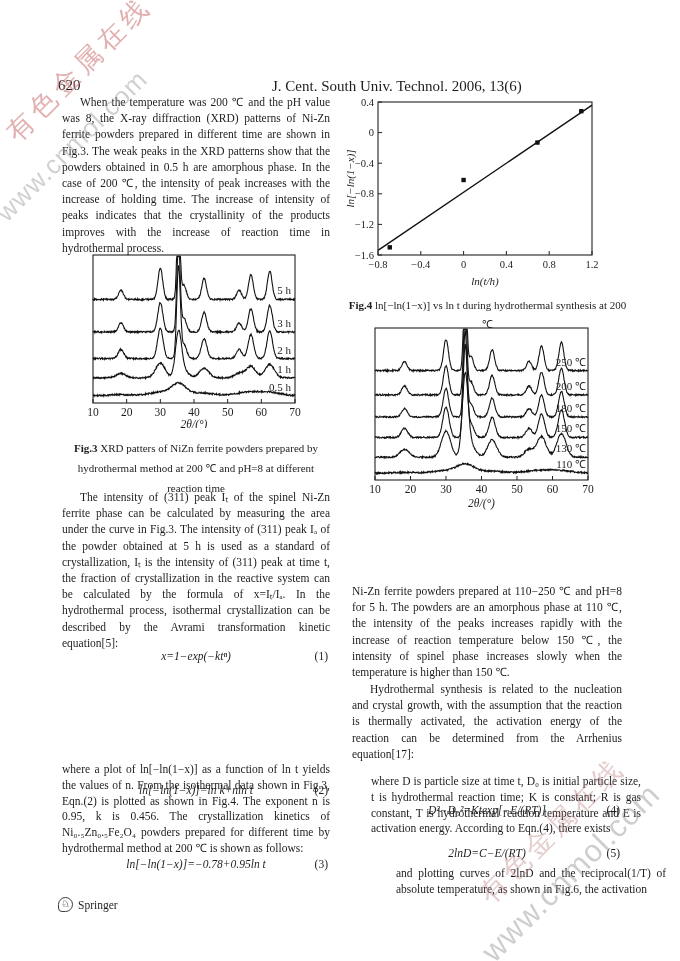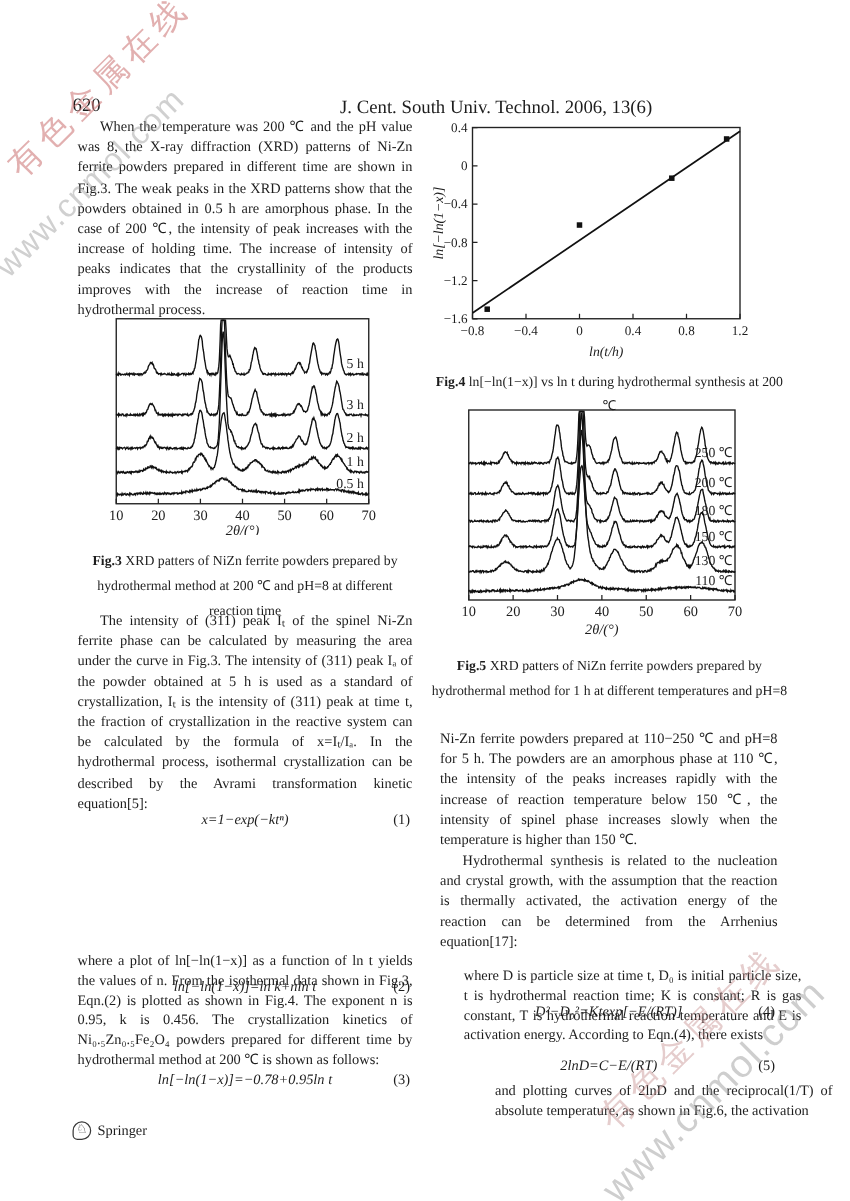--- a/index.html
+++ b/index.html
@@ -167,24 +167,20 @@
           <text x="241" y="63.879999999999995" text-anchor="end" font-size="11">200 ℃</text>
           <polyline points="30.0,90.3 30.4,90.2 30.8,90.5 31.2,91.6 31.6,91.2 32.0,90.4 32.5,90.7 32.9,91.0 33.3,91.6 33.7,91.4 34.1,91.2 34.5,90.8 34.9,90.2 35.3,91.0 35.7,91.0 36.1,91.2 36.6,90.8 37.0,90.7 37.4,91.1 37.8,91.2 38.2,90.7 38.6,91.2 39.0,90.3 39.4,90.3 39.8,90.9 40.2,90.3 40.6,91.2 41.1,90.9 41.5,91.5 41.9,90.4 42.3,90.6 42.7,90.9 43.1,91.3 43.5,91.1 43.9,91.5 44.3,90.8 44.7,91.3 45.2,90.4 45.6,90.8 46.0,91.7 46.4,91.5 46.8,91.3 47.2,90.8 47.6,90.7 48.0,91.4 48.4,91.1 48.8,91.6 49.3,90.2 49.7,90.2 50.1,90.2 50.5,91.4 50.9,91.5 51.3,90.1 51.7,90.2 52.1,90.5 52.5,91.0 52.9,90.9 53.3,90.3 53.8,89.5 54.2,89.3 54.6,89.9 55.0,88.0 55.4,87.6 55.8,87.4 56.2,86.9 56.6,86.1 57.0,85.6 57.4,84.4 57.9,84.2 58.3,83.9 58.7,83.1 59.1,83.1 59.5,82.0 59.9,82.2 60.3,82.9 60.7,83.2 61.1,83.6 61.5,84.7 62.0,84.8 62.4,86.2 62.8,86.6 63.2,87.4 63.6,88.3 64.0,88.3 64.4,89.8 64.8,89.8 65.2,89.9 65.6,90.6 66.0,90.4 66.5,90.3 66.9,90.2 67.3,90.6 67.7,91.1 68.1,90.8 68.5,91.2 68.9,90.9 69.3,90.7 69.7,91.3 70.1,90.5 70.6,90.9 71.0,90.5 71.4,90.4 71.8,91.5 72.2,91.3 72.6,91.6 73.0,91.5 73.4,90.8 73.8,90.8 74.2,91.5 74.6,91.4 75.1,91.3 75.5,91.5 75.9,91.1 76.3,91.1 76.7,91.1 77.1,91.3 77.5,90.9 77.9,90.4 78.3,90.3 78.7,90.9 79.2,90.4 79.6,90.3 80.0,91.1 80.4,91.1 80.8,90.8 81.2,90.3 81.6,91.1 82.0,90.4 82.4,90.2 82.8,91.1 83.3,91.4 83.7,90.2 84.1,90.4 84.5,90.9 84.9,90.6 85.3,91.1 85.7,90.3 86.1,90.4 86.5,90.6 86.9,91.5 87.3,91.3 87.8,91.7 88.2,90.7 88.6,90.8 89.0,90.5 89.4,90.6 89.8,90.6 90.2,90.6 90.6,90.2 91.0,91.3 91.4,90.1 91.9,90.3 92.3,90.9 92.7,89.9 93.1,90.5 93.5,90.8 93.9,89.2 94.3,89.3 94.7,88.1 95.1,88.0 95.5,86.5 95.9,86.0 96.4,83.6 96.8,82.0 97.2,79.9 97.6,78.4 98.0,75.2 98.4,72.7 98.8,70.6 99.2,67.4 99.6,65.9 100.0,64.3 100.5,63.2 100.9,63.1 101.3,62.3 101.7,63.1 102.1,64.6 102.5,66.2 102.9,69.0 103.3,71.9 103.7,73.5 104.1,76.5 104.5,78.8 105.0,81.5 105.4,83.0 105.8,84.7 106.2,85.5 106.6,86.7 107.0,88.0 107.4,88.9 107.8,89.6 108.2,90.5 108.6,90.9 109.1,90.5 109.5,90.2 109.9,90.1 110.3,90.6 110.7,90.6 111.1,90.4 111.5,91.3 111.9,90.9 112.3,90.4 112.7,90.7 113.2,91.2 113.6,91.0 114.0,91.4 114.4,90.2 114.8,89.6 115.2,88.8 115.6,88.3 116.0,84.7 116.4,81.7 116.8,75.7 117.2,68.4 117.7,59.0 118.1,48.5 118.5,36.8 118.9,25.0 119.3,14.9 119.7,7.1 120.1,4.1 120.5,6.1 120.9,11.1 121.3,19.6 121.8,29.4 122.2,40.0 122.6,50.4 123.0,59.2 123.4,65.7 123.8,70.1 124.2,74.1 124.6,75.2 125.0,76.8 125.4,76.8 125.9,77.7 126.3,78.0 126.7,78.4 127.1,79.5 127.5,80.6 127.9,80.7 128.3,81.6 128.7,84.1 129.1,84.9 129.5,85.3 129.9,87.0 130.4,88.1 130.8,88.9 131.2,89.0 131.6,89.4 132.0,89.8 132.4,89.8 132.8,91.1 133.2,90.5 133.6,90.1 134.0,90.1 134.5,90.2 134.9,91.4 135.3,90.4 135.7,91.6 136.1,90.7 136.5,90.6 136.9,90.7 137.3,91.2 137.7,91.4 138.1,91.1 138.5,90.8 139.0,90.9 139.4,90.3 139.8,90.8 140.2,89.6 140.6,89.9 141.0,89.5 141.4,88.0 141.8,88.3 142.2,86.7 142.6,86.5 143.1,84.0 143.5,83.0 143.9,82.0 144.3,79.7 144.7,78.5 145.1,77.1 145.5,75.3 145.9,74.0 146.3,72.4 146.7,71.8 147.2,72.6 147.6,72.9 148.0,73.0 148.4,73.7 148.8,75.4 149.2,77.4 149.6,78.7 150.0,80.2 150.4,82.1 150.8,83.6 151.2,84.8 151.7,86.1 152.1,86.7 152.5,87.3 152.9,88.4 153.3,89.3 153.7,89.1 154.1,90.2 154.5,89.7 154.9,90.5 155.3,91.4 155.8,90.9 156.2,91.3 156.6,90.7 157.0,90.7 157.4,91.5 157.8,91.0 158.2,91.1 158.6,91.4 159.0,91.4 159.4,90.3 159.8,90.9 160.3,91.4 160.7,90.9 161.1,90.3 161.5,91.1 161.9,91.2 162.3,90.2 162.7,90.3 163.1,91.1 163.5,90.9 163.9,91.0 164.4,90.2 164.8,90.9 165.2,90.5 165.6,90.7 166.0,90.7 166.4,90.8 166.8,91.6 167.2,90.4 167.6,90.8 168.0,90.6 168.5,91.1 168.9,90.5 169.3,91.0 169.7,91.5 170.1,90.9 170.5,90.6 170.9,91.3 171.3,90.7 171.7,91.3 172.1,91.3 172.5,90.6 173.0,90.9 173.4,90.5 173.8,91.0 174.2,90.2 174.6,90.2 175.0,90.1 175.4,91.4 175.8,90.5 176.2,91.3 176.6,90.0 177.1,91.0 177.5,90.7 177.9,90.4 178.3,89.7 178.7,90.3 179.1,89.6 179.5,88.3 179.9,87.9 180.3,86.9 180.7,87.4 181.1,85.9 181.6,85.7 182.0,84.1 182.4,83.5 182.8,83.9 183.2,82.9 183.6,83.2 184.0,82.7 184.4,83.2 184.8,83.2 185.2,82.9 185.7,84.1 186.1,83.7 186.5,85.0 186.9,86.4 187.3,87.1 187.7,86.9 188.1,87.0 188.5,87.9 188.9,88.0 189.3,88.6 189.8,88.8 190.2,89.0 190.6,87.8 191.0,87.8 191.4,86.6 191.8,85.6 192.2,84.2 192.6,83.2 193.0,80.9 193.4,79.6 193.8,77.1 194.3,75.2 194.7,72.8 195.1,71.0 195.5,70.8 195.9,69.5 196.3,69.3 196.7,68.7 197.1,69.6 197.5,70.5 197.9,72.2 198.4,73.5 198.8,75.8 199.2,77.4 199.6,78.9 200.0,81.5 200.4,83.4 200.8,85.1 201.2,86.2 201.6,87.2 202.0,88.6 202.4,88.3 202.9,89.9 203.3,89.8 203.7,89.9 204.1,89.7 204.5,90.8 204.9,91.4 205.3,91.1 205.7,90.2 206.1,90.5 206.5,91.5 207.0,90.4 207.4,91.4 207.8,91.1 208.2,90.7 208.6,90.9 209.0,90.1 209.4,89.5 209.8,89.8 210.2,89.5 210.6,88.6 211.0,87.0 211.5,85.9 211.9,83.7 212.3,82.7 212.7,79.7 213.1,78.5 213.5,76.4 213.9,74.0 214.3,72.0 214.7,69.9 215.1,68.5 215.6,66.3 216.0,66.2 216.4,65.7 216.8,65.5 217.2,65.8 217.6,68.4 218.0,70.2 218.4,72.0 218.8,74.4 219.2,76.1 219.7,77.9 220.1,81.0 220.5,82.9 220.9,83.9 221.3,85.2 221.7,86.9 222.1,88.5 222.5,89.5 222.9,88.7 223.3,90.6 223.7,90.8 224.2,90.9 224.6,90.4 225.0,90.5 225.4,91.1 225.8,91.4 226.2,90.1 226.6,90.8 227.0,91.3 227.4,90.8 227.8,91.6 228.3,91.6 228.7,90.6 229.1,90.2 229.5,90.3 229.9,91.6 230.3,91.4 230.7,90.8 231.1,90.8 231.5,90.7 231.9,90.9 232.3,91.3 232.8,90.8 233.2,90.2 233.6,90.3 234.0,91.3 234.4,90.8 234.8,91.1 235.2,90.7 235.6,91.1 236.0,91.4 236.4,91.4 236.9,90.2 237.3,90.9 237.7,91.5 238.1,90.6 238.5,90.7 238.9,91.2 239.3,91.6 239.7,90.9 240.1,91.0 240.5,90.7 241.0,90.4 241.4,91.0 241.8,90.7 242.2,91.4 242.6,91.4 243.0,90.9" fill="none" stroke="#111" stroke-width="1.1"></polyline>
           <text x="241" y="85.91999999999999" text-anchor="end" font-size="11">180 ℃</text>
           <polyline points="30.0,111.6 30.4,111.3 30.8,110.7 31.2,110.8 31.6,111.0 32.0,111.5 32.5,111.2 32.9,111.9 33.3,111.0 33.7,111.1 34.1,111.0 34.5,112.1 34.9,111.9 35.3,111.8 35.7,111.6 36.1,111.8 36.6,112.1 37.0,111.7 37.4,111.1 37.8,110.9 38.2,111.7 38.6,111.5 39.0,111.6 39.4,112.1 39.8,111.2 40.2,112.0 40.6,111.9 41.1,112.0 41.5,110.9 41.9,111.5 42.3,110.9 42.7,111.3 43.1,111.0 43.5,110.9 43.9,111.7 44.3,110.7 44.7,111.1 45.2,112.1 45.6,110.9 46.0,111.6 46.4,111.6 46.8,112.0 47.2,111.9 47.6,112.0 48.0,110.8 48.4,111.9 48.8,111.5 49.3,112.0 49.7,112.1 50.1,111.2 50.5,111.5 50.9,110.9 51.3,111.0 51.7,111.6 52.1,111.0 52.5,110.1 52.9,109.8 53.3,110.8 53.8,110.0 54.2,110.0 54.6,108.7 55.0,107.7 55.4,108.1 55.8,106.3 56.2,106.5 56.6,104.7 57.0,104.3 57.4,103.8 57.9,103.6 58.3,102.6 58.7,102.0 59.1,102.1 59.5,102.3 59.9,103.1 60.3,102.3 60.7,102.8 61.1,103.2 61.5,103.5 62.0,105.3 62.4,105.3 62.8,106.4 63.2,107.6 63.6,107.1 64.0,107.8 64.4,108.1 64.8,109.4 65.2,109.7 65.6,109.5 66.0,111.0 66.5,110.1 66.9,110.5 67.3,110.9 67.7,111.9 68.1,111.4 68.5,111.4 68.9,111.9 69.3,111.7 69.7,111.4 70.1,111.5 70.6,111.2 71.0,111.3 71.4,111.0 71.8,112.0 72.2,111.2 72.6,110.9 73.0,111.5 73.4,112.1 73.8,111.0 74.2,111.4 74.6,111.5 75.1,110.8 75.5,110.8 75.9,111.9 76.3,111.2 76.7,111.8 77.1,111.6 77.5,111.4 77.9,111.3 78.3,111.2 78.7,110.7 79.2,111.5 79.6,111.3 80.0,111.4 80.4,111.6 80.8,112.0 81.2,111.7 81.6,111.6 82.0,112.1 82.4,110.7 82.8,110.9 83.3,111.4 83.7,111.8 84.1,110.8 84.5,111.9 84.9,111.3 85.3,111.4 85.7,111.5 86.1,111.1 86.5,111.8 86.9,111.9 87.3,110.8 87.8,110.9 88.2,111.8 88.6,110.9 89.0,110.7 89.4,110.8 89.8,111.6 90.2,111.4 90.6,111.2 91.0,110.7 91.4,111.2 91.9,111.5 92.3,111.4 92.7,110.5 93.1,110.6 93.5,109.9 93.9,108.9 94.3,109.0 94.7,107.2 95.1,106.5 95.5,105.8 95.9,103.4 96.4,102.2 96.8,99.2 97.2,96.8 97.6,94.7 98.0,93.1 98.4,89.5 98.8,88.2 99.2,85.6 99.6,83.7 100.0,82.6 100.5,81.8 100.9,81.5 101.3,81.1 101.7,82.0 102.1,83.8 102.5,84.8 102.9,85.9 103.3,87.9 103.7,90.6 104.1,93.0 104.5,95.8 105.0,98.3 105.4,100.3 105.8,102.3 106.2,103.4 106.6,104.8 107.0,106.6 107.4,107.9 107.8,108.6 108.2,110.1 108.6,109.7 109.1,110.1 109.5,111.1 109.9,111.6 110.3,110.6 110.7,111.1 111.1,111.4 111.5,111.6 111.9,111.2 112.3,111.3 112.7,111.1 113.2,111.7 113.6,110.9 114.0,110.5 114.4,110.3 114.8,109.6 115.2,107.5 115.6,104.3 116.0,100.2 116.4,95.5 116.8,89.0 117.2,80.5 117.7,69.1 118.1,58.1 118.5,46.2 118.9,36.1 119.3,26.4 119.7,20.8 120.1,18.0 120.5,19.1 120.9,23.1 121.3,29.3 121.8,38.5 122.2,48.9 122.6,58.7 123.0,69.4 123.4,77.4 123.8,82.5 124.2,87.5 124.6,91.4 125.0,93.5 125.4,94.5 125.9,96.2 126.3,97.1 126.7,97.7 127.1,99.3 127.5,99.7 127.9,100.3 128.3,101.8 128.7,102.7 129.1,104.3 129.5,104.6 129.9,106.2 130.4,106.7 130.8,107.5 131.2,108.7 131.6,109.4 132.0,109.6 132.4,109.9 132.8,109.9 133.2,110.9 133.6,110.2 134.0,111.2 134.5,110.7 134.9,111.6 135.3,111.0 135.7,111.4 136.1,111.6 136.5,111.2 136.9,111.7 137.3,110.6 137.7,111.3 138.1,111.2 138.5,110.4 139.0,111.3 139.4,111.2 139.8,110.4 140.2,109.9 140.6,108.5 141.0,109.0 141.4,107.3 141.8,106.7 142.2,106.2 142.6,104.8 143.1,102.9 143.5,102.0 143.9,100.4 144.3,98.9 144.7,96.4 145.1,95.9 145.5,94.6 145.9,93.5 146.3,91.6 146.7,92.1 147.2,91.1 147.6,91.2 148.0,91.6 148.4,92.6 148.8,93.7 149.2,95.7 149.6,97.0 150.0,98.8 150.4,100.5 150.8,101.4 151.2,102.4 151.7,105.1 152.1,106.0 152.5,107.5 152.9,108.3 153.3,108.0 153.7,109.9 154.1,110.1 154.5,109.8 154.9,110.2 155.3,111.4 155.8,110.5 156.2,111.1 156.6,111.7 157.0,111.8 157.4,111.4 157.8,111.4 158.2,112.1 158.6,111.4 159.0,111.0 159.4,112.2 159.8,112.1 160.3,112.1 160.7,111.2 161.1,111.7 161.5,111.2 161.9,111.1 162.3,110.7 162.7,111.7 163.1,111.3 163.5,111.4 163.9,112.0 164.4,111.6 164.8,111.9 165.2,111.1 165.6,111.0 166.0,111.3 166.4,111.4 166.8,111.5 167.2,112.0 167.6,111.4 168.0,112.2 168.5,111.4 168.9,110.8 169.3,111.6 169.7,112.0 170.1,111.2 170.5,111.2 170.9,111.8 171.3,112.0 171.7,111.7 172.1,111.3 172.5,110.7 173.0,112.1 173.4,110.7 173.8,111.0 174.2,111.8 174.6,111.1 175.0,111.2 175.4,111.1 175.8,110.6 176.2,111.5 176.6,110.8 177.1,111.2 177.5,110.2 177.9,109.9 178.3,109.2 178.7,108.8 179.1,108.9 179.5,108.2 179.9,108.1 180.3,106.4 180.7,105.8 181.1,105.5 181.6,105.2 182.0,104.4 182.4,104.1 182.8,103.5 183.2,102.6 183.6,101.9 184.0,103.0 184.4,102.1 184.8,102.7 185.2,102.8 185.7,103.4 186.1,103.3 186.5,104.2 186.9,105.8 187.3,106.0 187.7,106.6 188.1,107.3 188.5,106.8 188.9,107.0 189.3,107.6 189.8,108.0 190.2,107.6 190.6,106.4 191.0,106.0 191.4,104.2 191.8,103.9 192.2,102.2 192.6,100.2 193.0,98.3 193.4,97.2 193.8,95.3 194.3,93.3 194.7,92.1 195.1,90.1 195.5,88.3 195.9,88.2 196.3,88.1 196.7,87.8 197.1,88.9 197.5,89.2 197.9,90.5 198.4,92.3 198.8,93.5 199.2,95.3 199.6,97.5 200.0,98.5 200.4,100.8 200.8,102.1 201.2,103.8 201.6,105.8 202.0,106.8 202.4,107.9 202.9,109.3 203.3,109.4 203.7,109.1 204.1,110.5 204.5,110.0 204.9,111.4 205.3,110.8 205.7,111.6 206.1,111.1 206.5,111.5 207.0,110.4 207.4,111.1 207.8,110.7 208.2,110.6 208.6,110.5 209.0,109.7 209.4,109.4 209.8,108.1 210.2,107.8 210.6,106.6 211.0,104.7 211.5,103.5 211.9,102.5 212.3,100.0 212.7,98.5 213.1,96.5 213.5,93.6 213.9,91.9 214.3,89.0 214.7,88.0 215.1,85.5 215.6,84.8 216.0,84.2 216.4,84.3 216.8,83.8 217.2,85.5 217.6,85.4 218.0,87.0 218.4,89.4 218.8,91.9 219.2,93.5 219.7,95.5 220.1,97.7 220.5,99.6 220.9,101.7 221.3,103.7 221.7,105.6 222.1,106.1 222.5,107.2 222.9,108.7 223.3,109.4 223.7,110.2 224.2,110.5 224.6,111.2 225.0,111.3 225.4,111.3 225.8,110.6 226.2,111.8 226.6,111.5 227.0,111.2 227.4,111.2 227.8,112.1 228.3,111.7 228.7,111.2 229.1,112.1 229.5,111.8 229.9,111.6 230.3,110.8 230.7,111.5 231.1,111.3 231.5,111.9 231.9,111.3 232.3,111.1 232.8,110.8 233.2,111.2 233.6,110.7 234.0,111.0 234.4,111.9 234.8,110.8 235.2,112.1 235.6,111.7 236.0,111.5 236.4,111.4 236.9,110.7 237.3,111.0 237.7,110.9 238.1,110.7 238.5,111.8 238.9,110.9 239.3,111.7 239.7,111.4 240.1,111.7 240.5,112.1 241.0,111.4 241.4,111.0 241.8,111.4 242.2,111.7 242.6,110.8 243.0,111.0" fill="none" stroke="#111" stroke-width="1.1"></polyline>
           <text x="241" y="106.44" text-anchor="end" font-size="11">150 ℃</text>
           <polyline points="30.0,131.8 30.4,131.6 30.8,131.6 31.2,130.9 31.6,131.0 32.0,131.4 32.5,131.1 32.9,130.5 33.3,130.5 33.7,130.7 34.1,131.5 34.5,131.8 34.9,131.9 35.3,131.1 35.7,130.6 36.1,131.4 36.6,130.5 37.0,131.2 37.4,131.5 37.8,131.0 38.2,130.7 38.6,131.0 39.0,131.9 39.4,130.5 39.8,130.6 40.2,131.8 40.6,131.1 41.1,130.5 41.5,130.6 41.9,131.8 42.3,131.0 42.7,131.2 43.1,131.1 43.5,130.9 43.9,131.7 44.3,130.8 44.7,131.0 45.2,131.8 45.6,131.5 46.0,131.7 46.4,131.3 46.8,131.2 47.2,131.4 47.6,130.6 48.0,131.4 48.4,130.5 48.8,130.1 49.3,130.6 49.7,131.1 50.1,130.5 50.5,130.4 50.9,130.4 51.3,129.3 51.7,129.9 52.1,129.0 52.5,129.2 52.9,128.2 53.3,127.9 53.8,127.4 54.2,126.9 54.6,127.1 55.0,126.1 55.4,126.5 55.8,125.0 56.2,125.1 56.6,124.6 57.0,124.9 57.4,124.5 57.9,124.5 58.3,123.5 58.7,123.2 59.1,123.6 59.5,123.0 59.9,124.0 60.3,123.8 60.7,124.1 61.1,124.2 61.5,123.6 62.0,124.6 62.4,124.4 62.8,125.2 63.2,125.3 63.6,125.3 64.0,126.6 64.4,126.5 64.8,127.1 65.2,127.9 65.6,128.0 66.0,127.9 66.5,128.9 66.9,129.6 67.3,129.7 67.7,129.3 68.1,130.2 68.5,129.6 68.9,130.3 69.3,130.1 69.7,130.9 70.1,131.2 70.6,130.8 71.0,130.8 71.4,130.6 71.8,131.1 72.2,131.2 72.6,131.1 73.0,131.1 73.4,131.5 73.8,131.7 74.2,131.7 74.6,130.9 75.1,130.8 75.5,130.5 75.9,130.6 76.3,131.6 76.7,131.0 77.1,131.7 77.5,130.5 77.9,131.6 78.3,130.5 78.7,130.6 79.2,130.7 79.6,131.2 80.0,131.5 80.4,131.3 80.8,131.9 81.2,130.8 81.6,130.8 82.0,131.8 82.4,131.5 82.8,131.1 83.3,131.1 83.7,131.7 84.1,131.8 84.5,130.5 84.9,131.3 85.3,131.0 85.7,131.5 86.1,131.2 86.5,131.6 86.9,130.6 87.3,131.6 87.8,130.6 88.2,130.0 88.6,131.1 89.0,130.5 89.4,130.4 89.8,129.3 90.2,130.4 90.6,129.3 91.0,128.6 91.4,127.9 91.9,127.7 92.3,127.1 92.7,126.3 93.1,124.9 93.5,125.2 93.9,123.5 94.3,122.3 94.7,121.6 95.1,120.1 95.5,118.1 95.9,116.8 96.4,115.3 96.8,114.6 97.2,112.7 97.6,111.4 98.0,110.6 98.4,109.7 98.8,108.4 99.2,107.4 99.6,106.4 100.0,105.9 100.5,105.9 100.9,104.4 101.3,105.1 101.7,105.6 102.1,105.7 102.5,106.0 102.9,108.0 103.3,108.4 103.7,109.0 104.1,110.3 104.5,111.8 105.0,113.0 105.4,115.2 105.8,116.1 106.2,117.1 106.6,118.8 107.0,120.6 107.4,122.1 107.8,122.8 108.2,124.2 108.6,125.2 109.1,125.6 109.5,125.9 109.9,127.4 110.3,127.8 110.7,128.2 111.1,129.1 111.5,128.7 111.9,127.9 112.3,127.5 112.7,126.9 113.2,125.5 113.6,123.9 114.0,122.1 114.4,119.6 114.8,115.6 115.2,112.2 115.6,106.4 116.0,102.0 116.4,94.9 116.8,88.8 117.2,81.5 117.7,73.9 118.1,68.4 118.5,60.9 118.9,56.0 119.3,51.1 119.7,47.9 120.1,47.1 120.5,46.6 120.9,47.5 121.3,50.5 121.8,55.9 122.2,60.3 122.6,66.6 123.0,72.6 123.4,77.7 123.8,84.5 124.2,90.2 124.6,95.1 125.0,100.8 125.4,104.4 125.9,107.1 126.3,110.8 126.7,112.7 127.1,115.4 127.5,116.9 127.9,117.6 128.3,120.1 128.7,120.6 129.1,120.9 129.5,122.7 129.9,122.5 130.4,124.0 130.8,124.7 131.2,124.9 131.6,126.3 132.0,126.1 132.4,126.5 132.8,127.0 133.2,127.4 133.6,128.1 134.0,128.2 134.5,129.2 134.9,128.4 135.3,128.7 135.7,129.1 136.1,129.4 136.5,129.5 136.9,129.3 137.3,129.1 137.7,128.2 138.1,129.1 138.5,128.0 139.0,128.2 139.4,127.3 139.8,126.1 140.2,126.1 140.6,125.1 141.0,123.7 141.4,123.5 141.8,122.5 142.2,122.3 142.6,120.2 143.1,120.0 143.5,118.4 143.9,117.5 144.3,116.8 144.7,116.7 145.1,115.6 145.5,115.4 145.9,113.8 146.3,113.4 146.7,113.5 147.2,113.5 147.6,113.7 148.0,114.4 148.4,114.7 148.8,114.8 149.2,115.9 149.6,115.7 150.0,117.3 150.4,118.3 150.8,118.8 151.2,120.4 151.7,121.2 152.1,121.9 152.5,122.1 152.9,123.2 153.3,123.7 153.7,125.4 154.1,126.0 154.5,126.3 154.9,126.7 155.3,127.3 155.8,128.6 156.2,128.6 156.6,129.4 157.0,129.3 157.4,130.2 157.8,130.2 158.2,130.7 158.6,129.9 159.0,129.9 159.4,130.7 159.8,131.2 160.3,130.5 160.7,131.3 161.1,130.8 161.5,131.4 161.9,130.6 162.3,130.5 162.7,131.9 163.1,131.4 163.5,131.1 163.9,131.4 164.4,130.7 164.8,131.3 165.2,130.6 165.6,130.7 166.0,130.9 166.4,130.5 166.8,131.6 167.2,131.8 167.6,131.1 168.0,130.7 168.5,130.7 168.9,130.8 169.3,131.8 169.7,131.4 170.1,131.7 170.5,130.6 170.9,130.6 171.3,130.4 171.7,130.8 172.1,131.5 172.5,131.6 173.0,131.2 173.4,130.1 173.8,130.3 174.2,131.0 174.6,130.9 175.0,129.6 175.4,129.3 175.8,130.4 176.2,129.4 176.6,128.8 177.1,129.1 177.5,128.8 177.9,128.9 178.3,128.1 178.7,128.0 179.1,127.6 179.5,125.7 179.9,126.7 180.3,125.4 180.7,124.4 181.1,124.0 181.6,124.1 182.0,123.9 182.4,124.3 182.8,122.9 183.2,122.5 183.6,123.7 184.0,122.4 184.4,123.1 184.8,122.1 185.2,123.4 185.7,122.5 186.1,123.0 186.5,122.9 186.9,122.7 187.3,122.9 187.7,122.5 188.1,122.6 188.5,121.8 188.9,122.3 189.3,120.7 189.8,120.5 190.2,120.3 190.6,120.0 191.0,119.3 191.4,118.0 191.8,117.4 192.2,116.8 192.6,115.8 193.0,114.1 193.4,113.2 193.8,113.2 194.3,112.4 194.7,111.8 195.1,111.6 195.5,111.3 195.9,110.9 196.3,109.8 196.7,111.2 197.1,110.1 197.5,110.4 197.9,112.2 198.4,112.4 198.8,112.4 199.2,113.4 199.6,114.3 200.0,116.5 200.4,116.3 200.8,118.3 201.2,119.9 201.6,120.7 202.0,121.2 202.4,121.7 202.9,122.7 203.3,123.5 203.7,124.9 204.1,125.0 204.5,126.8 204.9,126.7 205.3,126.2 205.7,127.5 206.1,126.6 206.5,128.0 207.0,126.5 207.4,127.5 207.8,126.2 208.2,126.4 208.6,125.7 209.0,124.5 209.4,124.2 209.8,122.0 210.2,121.5 210.6,120.1 211.0,119.5 211.5,117.9 211.9,116.7 212.3,115.8 212.7,114.9 213.1,112.9 213.5,111.6 213.9,110.5 214.3,109.9 214.7,108.8 215.1,108.9 215.6,108.5 216.0,107.9 216.4,108.2 216.8,107.4 217.2,108.5 217.6,108.7 218.0,108.9 218.4,110.5 218.8,110.8 219.2,112.0 219.7,112.4 220.1,114.1 220.5,115.0 220.9,116.3 221.3,118.0 221.7,118.8 222.1,120.8 222.5,121.9 222.9,123.3 223.3,124.5 223.7,125.2 224.2,125.9 224.6,127.1 225.0,127.2 225.4,128.2 225.8,128.3 226.2,128.8 226.6,128.7 227.0,130.0 227.4,130.7 227.8,129.9 228.3,130.5 228.7,131.1 229.1,131.1 229.5,130.4 229.9,131.4 230.3,131.0 230.7,130.7 231.1,130.6 231.5,131.5 231.9,131.2 232.3,131.5 232.8,130.9 233.2,131.5 233.6,131.3 234.0,130.4 234.4,131.4 234.8,131.2 235.2,130.5 235.6,131.9 236.0,131.8 236.4,130.5 236.9,131.4 237.3,131.5 237.7,131.8 238.1,130.5 238.5,130.7 238.9,131.5 239.3,131.4 239.7,131.7 240.1,131.8 240.5,130.9 241.0,131.4 241.4,131.1 241.8,131.5 242.2,131.8 242.6,131.8 243.0,130.9" fill="none" stroke="#111" stroke-width="1.1"></polyline>
           <text x="241" y="126.19999999999999" text-anchor="end" font-size="11">130 ℃</text>
           <polyline points="30.0,147.2 30.4,146.4 30.8,146.7 31.2,147.8 31.6,147.0 32.0,147.7 32.5,146.6 32.9,147.6 33.3,146.4 33.7,147.3 34.1,146.8 34.5,147.5 34.9,146.5 35.3,146.4 35.7,147.5 36.1,147.5 36.6,146.9 37.0,147.2 37.4,146.8 37.8,147.7 38.2,147.6 38.6,147.7 39.0,146.6 39.4,146.3 39.8,147.6 40.2,146.8 40.6,147.6 41.1,147.1 41.5,146.7 41.9,147.3 42.3,147.3 42.7,146.8 43.1,147.1 43.5,147.5 43.9,146.1 44.3,147.0 44.7,146.4 45.2,146.1 45.6,146.6 46.0,146.4 46.4,147.4 46.8,146.7 47.2,147.2 47.6,146.8 48.0,146.5 48.4,147.0 48.8,145.9 49.3,146.0 49.7,146.5 50.1,146.0 50.5,146.4 50.9,147.3 51.3,146.9 51.7,146.7 52.1,147.1 52.5,146.8 52.9,146.1 53.3,147.0 53.8,146.9 54.2,146.8 54.6,146.0 55.0,147.2 55.4,145.7 55.8,147.1 56.2,146.3 56.6,147.1 57.0,146.2 57.4,147.0 57.9,145.8 58.3,146.5 58.7,146.2 59.1,147.1 59.5,146.1 59.9,146.6 60.3,146.5 60.7,146.0 61.1,147.0 61.5,146.8 62.0,146.5 62.4,146.9 62.8,145.7 63.2,147.0 63.6,145.8 64.0,146.1 64.4,146.8 64.8,146.5 65.2,146.1 65.6,146.2 66.0,146.7 66.5,147.0 66.9,146.8 67.3,146.1 67.7,146.6 68.1,145.9 68.5,145.7 68.9,146.5 69.3,146.3 69.7,146.4 70.1,146.9 70.6,146.4 71.0,146.7 71.4,146.2 71.8,146.6 72.2,146.5 72.6,146.5 73.0,145.9 73.4,147.2 73.8,147.2 74.2,146.6 74.6,147.1 75.1,147.1 75.5,147.2 75.9,146.5 76.3,146.0 76.7,147.2 77.1,146.2 77.5,146.3 77.9,147.2 78.3,147.2 78.7,145.8 79.2,146.8 79.6,146.3 80.0,146.5 80.4,146.7 80.8,146.2 81.2,146.4 81.6,146.4 82.0,146.8 82.4,145.8 82.8,146.4 83.3,146.0 83.7,145.4 84.1,146.0 84.5,146.0 84.9,145.4 85.3,146.6 85.7,145.8 86.1,145.5 86.5,145.9 86.9,146.2 87.3,145.0 87.8,146.2 88.2,146.1 88.6,145.9 89.0,145.3 89.4,145.0 89.8,145.1 90.2,146.0 90.6,145.0 91.0,145.6 91.4,145.2 91.9,145.4 92.3,145.0 92.7,144.6 93.1,145.0 93.5,144.7 93.9,145.1 94.3,145.4 94.7,144.2 95.1,144.2 95.5,145.0 95.9,144.6 96.4,144.0 96.8,143.9 97.2,145.1 97.6,145.1 98.0,144.2 98.4,143.9 98.8,144.6 99.2,144.3 99.6,144.1 100.0,144.5 100.5,144.5 100.9,143.9 101.3,144.0 101.7,143.5 102.1,144.6 102.5,143.8 102.9,144.4 103.3,143.3 103.7,143.3 104.1,142.8 104.5,142.8 105.0,142.8 105.4,142.6 105.8,142.9 106.2,142.7 106.6,142.1 107.0,142.8 107.4,142.2 107.8,141.6 108.2,141.4 108.6,141.6 109.1,141.8 109.5,141.3 109.9,142.1 110.3,141.8 110.7,141.5 111.1,140.3 111.5,140.5 111.9,139.7 112.3,140.4 112.7,139.4 113.2,139.5 113.6,140.1 114.0,138.6 114.4,139.0 114.8,139.3 115.2,139.0 115.6,138.9 116.0,138.4 116.4,138.8 116.8,138.6 117.2,138.1 117.7,137.3 118.1,138.1 118.5,138.3 118.9,137.4 119.3,137.7 119.7,138.1 120.1,138.1 120.5,137.5 120.9,137.7 121.3,138.2 121.8,138.1 122.2,138.6 122.6,137.5 123.0,138.4 123.4,138.0 123.8,138.9 124.2,138.7 124.6,139.0 125.0,138.6 125.4,139.3 125.9,138.7 126.3,139.3 126.7,139.7 127.1,140.0 127.5,140.7 127.9,140.8 128.3,140.1 128.7,141.4 129.1,140.5 129.5,141.4 129.9,141.1 130.4,141.8 130.8,142.3 131.2,142.4 131.6,142.0 132.0,142.8 132.4,142.8 132.8,142.8 133.2,142.9 133.6,143.1 134.0,144.2 134.5,143.8 134.9,144.2 135.3,143.2 135.7,143.7 136.1,144.2 136.5,144.9 136.9,143.6 137.3,144.3 137.7,144.0 138.1,144.0 138.5,144.5 139.0,144.3 139.4,145.2 139.8,145.5 140.2,144.2 140.6,145.2 141.0,144.7 141.4,144.9 141.8,145.4 142.2,144.7 142.6,144.6 143.1,145.7 143.5,144.6 143.9,145.3 144.3,145.4 144.7,144.4 145.1,145.4 145.5,145.1 145.9,144.5 146.3,145.7 146.7,145.0 147.2,144.7 147.6,145.2 148.0,144.7 148.4,144.8 148.8,144.8 149.2,146.0 149.6,145.8 150.0,144.6 150.4,145.2 150.8,145.0 151.2,145.1 151.7,145.3 152.1,144.8 152.5,145.1 152.9,145.0 153.3,145.5 153.7,145.1 154.1,145.4 154.5,145.5 154.9,145.0 155.3,146.4 155.8,145.9 156.2,145.6 156.6,146.5 157.0,145.4 157.4,146.4 157.8,145.1 158.2,146.4 158.6,145.8 159.0,145.9 159.4,145.5 159.8,146.5 160.3,145.8 160.7,146.6 161.1,146.1 161.5,145.5 161.9,146.6 162.3,146.7 162.7,145.9 163.1,146.6 163.5,145.6 163.9,145.9 164.4,146.7 164.8,145.8 165.2,145.6 165.6,146.3 166.0,145.7 166.4,145.6 166.8,145.8 167.2,146.0 167.6,146.1 168.0,145.8 168.5,147.0 168.9,146.2 169.3,146.5 169.7,145.8 170.1,146.9 170.5,145.6 170.9,145.7 171.3,146.7 171.7,145.5 172.1,146.5 172.5,146.3 173.0,146.5 173.4,145.4 173.8,145.4 174.2,146.3 174.6,146.2 175.0,146.4 175.4,145.9 175.8,145.3 176.2,146.4 176.6,145.2 177.1,146.1 177.5,145.3 177.9,145.6 178.3,146.1 178.7,145.7 179.1,146.4 179.5,145.2 179.9,145.3 180.3,145.9 180.7,146.0 181.1,145.7 181.6,144.7 182.0,145.8 182.4,144.8 182.8,145.8 183.2,145.5 183.6,144.5 184.0,145.8 184.4,144.8 184.8,144.7 185.2,145.3 185.7,144.6 186.1,144.7 186.5,144.6 186.9,144.9 187.3,144.6 187.7,145.1 188.1,144.6 188.5,144.4 188.9,144.0 189.3,143.9 189.8,144.8 190.2,143.8 190.6,144.5 191.0,143.8 191.4,143.7 191.8,145.0 192.2,144.3 192.6,144.1 193.0,144.3 193.4,144.3 193.8,144.1 194.3,144.5 194.7,144.2 195.1,143.7 195.5,144.6 195.9,143.8 196.3,144.8 196.7,143.7 197.1,144.3 197.5,144.1 197.9,143.6 198.4,144.0 198.8,143.4 199.2,144.2 199.6,143.9 200.0,144.5 200.4,143.7 200.8,144.5 201.2,144.3 201.6,143.6 202.0,143.8 202.4,144.3 202.9,143.4 203.3,144.4 203.7,143.7 204.1,143.4 204.5,144.2 204.9,143.5 205.3,143.3 205.7,144.1 206.1,143.3 206.5,143.7 207.0,143.9 207.4,143.4 207.8,143.9 208.2,143.7 208.6,144.2 209.0,143.8 209.4,143.5 209.8,144.0 210.2,144.3 210.6,143.9 211.0,143.4 211.5,144.1 211.9,144.5 212.3,144.3 212.7,143.8 213.1,144.2 213.5,144.0 213.9,144.0 214.3,143.8 214.7,144.1 215.1,144.2 215.6,144.8 216.0,144.7 216.4,145.0 216.8,144.9 217.2,144.0 217.6,144.9 218.0,144.8 218.4,144.0 218.8,144.4 219.2,144.8 219.7,144.1 220.1,145.0 220.5,144.7 220.9,144.8 221.3,144.5 221.7,145.5 222.1,144.8 222.5,145.5 222.9,144.6 223.3,144.7 223.7,145.5 224.2,144.9 224.6,145.1 225.0,145.7 225.4,145.0 225.8,146.0 226.2,145.1 226.6,145.3 227.0,144.8 227.4,145.0 227.8,145.6 228.3,145.0 228.7,145.9 229.1,145.8 229.5,146.5 229.9,146.1 230.3,146.0 230.7,146.2 231.1,146.3 231.5,146.6 231.9,146.7 232.3,146.1 232.8,146.9 233.2,146.4 233.6,145.9 234.0,147.0 234.4,146.6 234.8,146.1 235.2,145.9 235.6,146.0 236.0,146.6 236.4,145.9 236.9,147.3 237.3,146.4 237.7,146.7 238.1,146.4 238.5,147.0 238.9,147.4 239.3,147.5 239.7,146.1 240.1,147.0 240.5,146.5 241.0,146.3 241.4,146.3 241.8,147.3 242.2,146.7 242.6,147.5 243.0,147.5" fill="none" stroke="#111" stroke-width="1.1"></polyline>
           <text x="241" y="142.16" text-anchor="end" font-size="11">110 ℃</text>
         </svg></div>
-    <figcaption class="caption" style="margin-top:8px;">
-      <b>Fig.5</b>
-      <span>XRD patters of NiZn ferrite powders prepared by hydrothermal method for 1 h at different temperatures and pH=8</span>
-    </figcaption>
   </figure>
 
   <div class="abs body-text" style="left:352px;top:583px;width:270px;">Ni-Zn ferrite powders prepared at 110−250 ℃ and pH=8 for 5 h. The powders are an amorphous phase at 110 ℃, the intensity of the peaks increases rapidly with the increase of reaction temperature below 150 ℃, the intensity of spinel phase increases slowly when the temperature is higher than 150 ℃.</div>
 
   <div class="abs body-text indent" style="left:352px;top:681px;width:270px;">Hydrothermal synthesis is related to the nucleation and crystal growth, with the assumption that the reaction is thermally activated, the activation energy of the reaction can be determined from the Arrhenius equation[17]:</div>
 
   <div class="abs equation" style="left:352px;top:756px;width:270px;margin-top:48px;">
     <span>D²−D₀²=Ktexp[−E/(RT)]</span>
     <span class="eq-num">(4)</span>
   </div>

